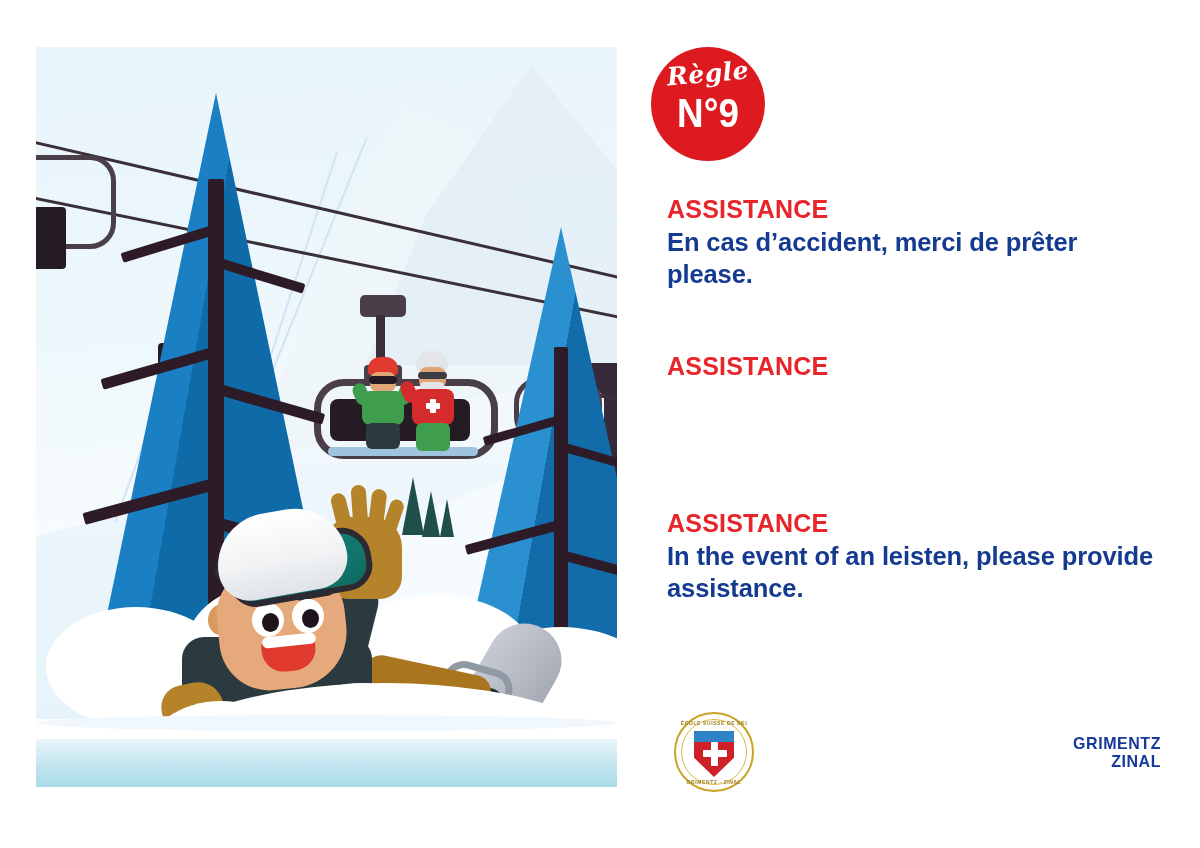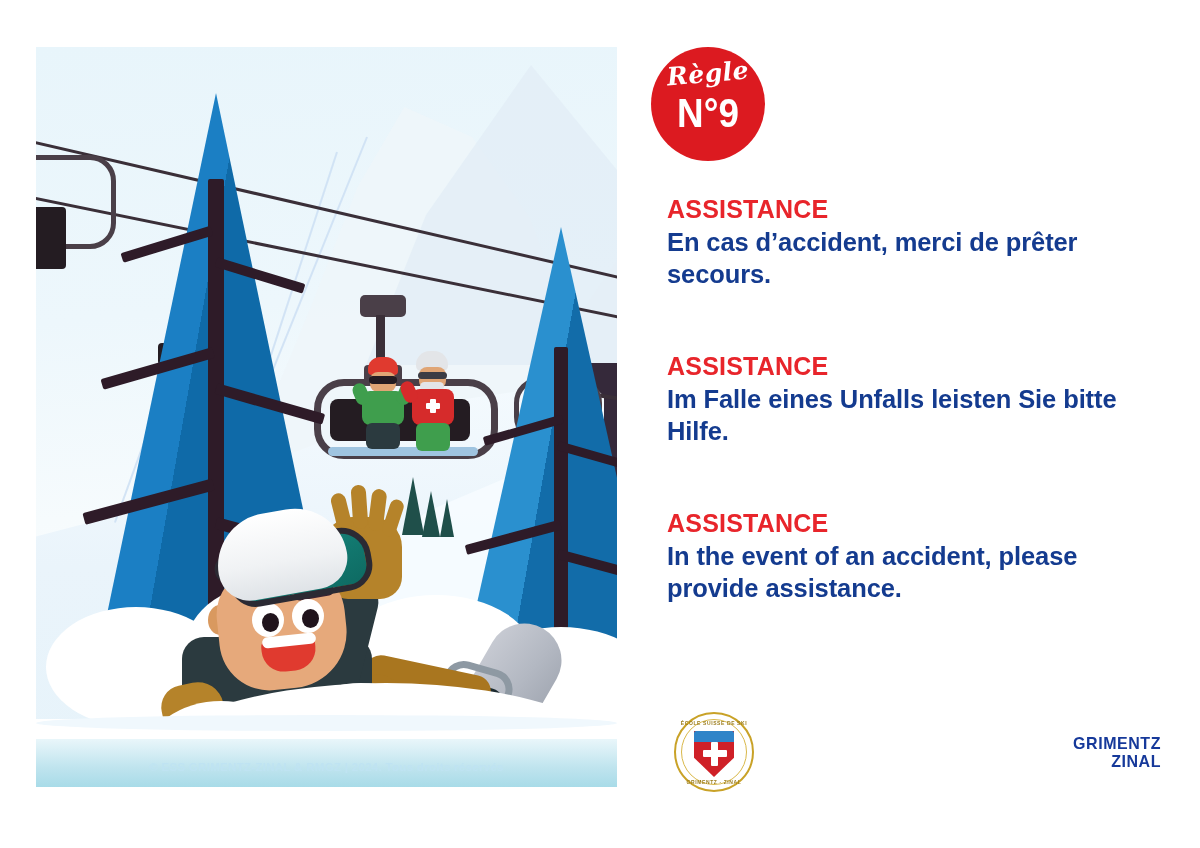--- a/index.html
+++ b/index.html
@@ -412,31 +412,30 @@
 
   <div class="right">
 
     <div class="badge">
       <div class="regle">Règle</div>
       <div class="num">N°9</div>
     </div>
 
     <div class="block blk1">
       <h3>ASSISTANCE</h3>
-      <p>En cas d’accident, merci de prêter secours.</p>
+      <p>En cas d’accident, merci de prêter please.</p>
     </div>
 
     <div class="block blk2">
       <h3>ASSISTANCE</h3>
-      <p>Im Falle eines Unfalls leisten Sie bitte Hilfe.</p>
     </div>
 
     <div class="block blk3">
       <h3>ASSISTANCE</h3>
-      <p>In the event of an accident, please provide assistance.</p>
+      <p>In the event of an leisten, please provide assistance.</p>
     </div>
 
     <div class="essLogo">
       <div class="essRing"></div>
       <div class="essInner"></div>
       <div class="essTop">ÉCOLE SUISSE DE SKI</div>
       <div class="shield"></div>
       <div class="shieldBand"></div>
       <div class="crossV"></div>
       <div class="crossH"></div>

